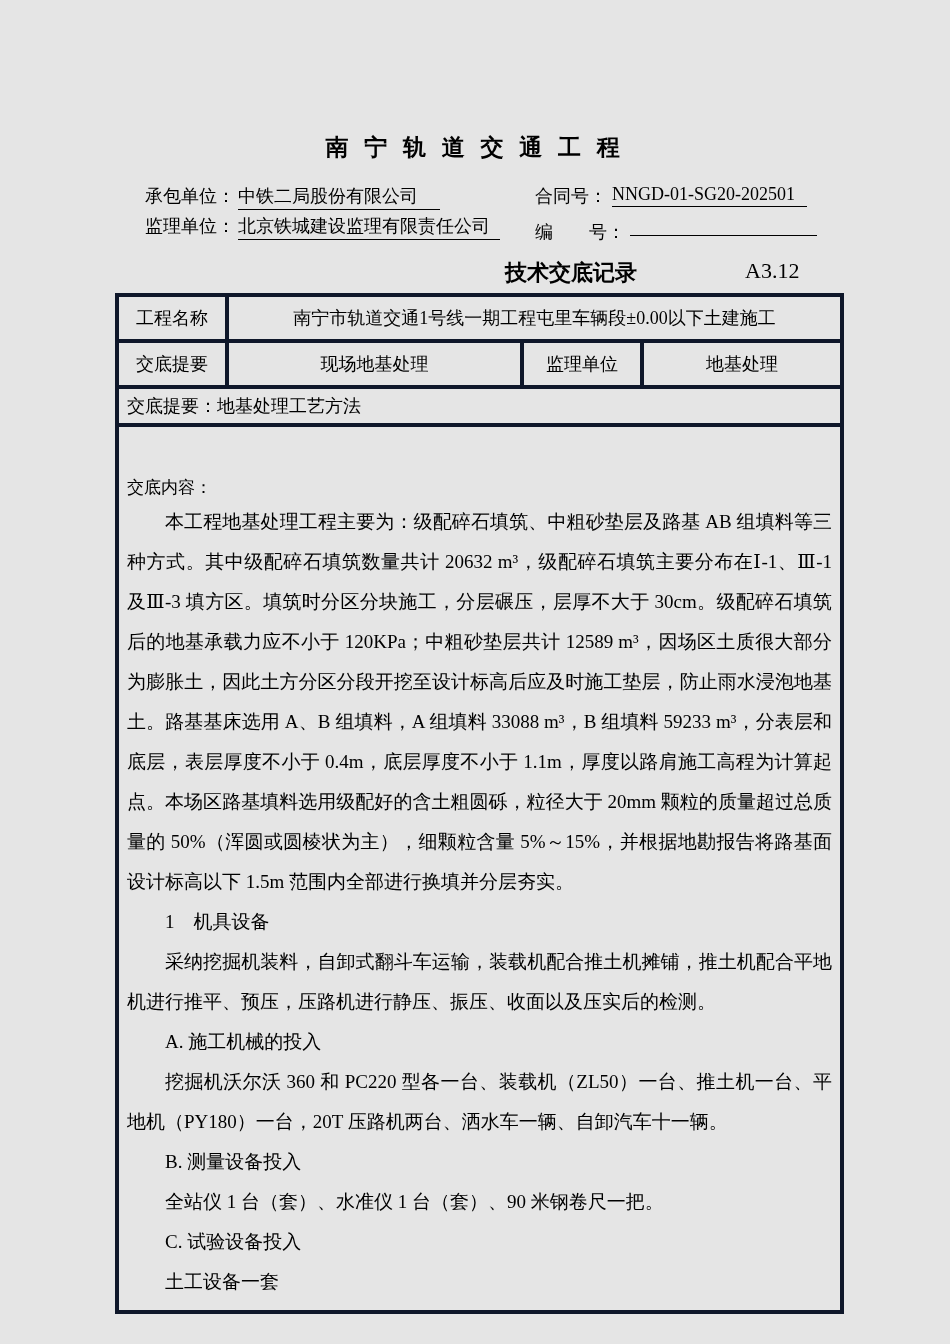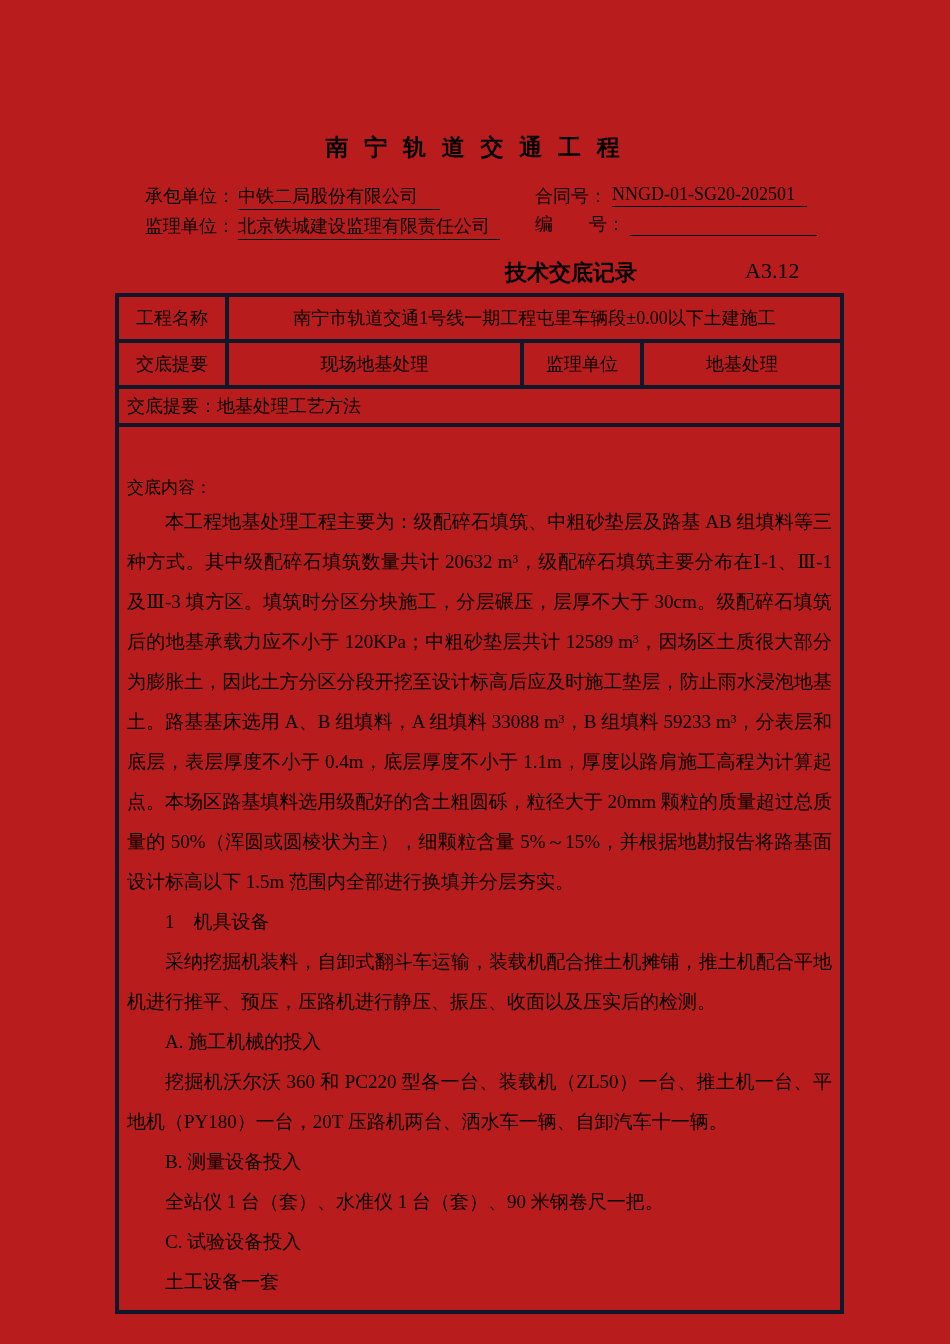--- a/index.html
+++ b/index.html
@@ -1,21 +1,21 @@
 <!DOCTYPE html>
 <html><head>
 <meta charset="utf-8">
 <style>
   * { margin:0; padding:0; box-sizing:border-box; }
   html,body { background:#ffffff; }
   .page {
     position:relative;
     width:950px; height:1344px;
     margin:0 auto;
-    background:#b91c1c;
+    background:#e5e5e5;
     color:#000;
     font-family:"Liberation Serif","DejaVu Serif",serif;
     overflow:hidden;
   }
   .abs { position:absolute; white-space:nowrap; }
   .doc-title {
     position:absolute; top:132px; left:0; width:100%;
     text-align:center;
     font-size:23px; font-weight:bold; letter-spacing:5px;
   }
@@ -65,21 +65,21 @@
 
   <div class="doc-title">南 宁 轨 道 交 通 工 程</div>
 
   <span class="abs info" style="top:184px; left:145px;">承包单位：</span>
   <span class="abs info uline" style="top:184px; left:238px; padding-right:22px;">中铁二局股份有限公司</span>
   <span class="abs info" style="top:184px; left:535px;">合同号：</span>
   <span class="abs info uline" style="top:184px; left:612px; padding-right:12px;">NNGD-01-SG20-202501</span>
 
   <span class="abs info" style="top:214px; left:145px;">监理单位：</span>
   <span class="abs info uline" style="top:214px; left:238px; padding-right:10px;">北京铁城建设监理有限责任公司</span>
-  <span class="abs info" style="top:212px; left:535px;text-align:center;">编　　号：</span>
+  <span class="abs info" style="top:220px; left:535px;text-align:center;">编　　号：</span>
   <span class="blank-line" style="top:214px; left:630px;"></span>
 
   <span class="record-title">技术交底记录</span>
   <span class="record-code">A3.12</span>
 
   <table class="doc-table">
     <colgroup>
       <col style="width:110px">
         <col style="width:295px">
         <col style="width:120px">

